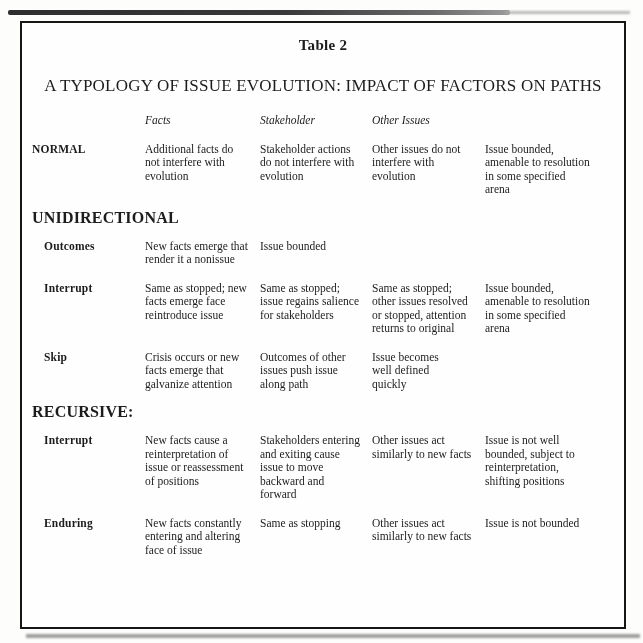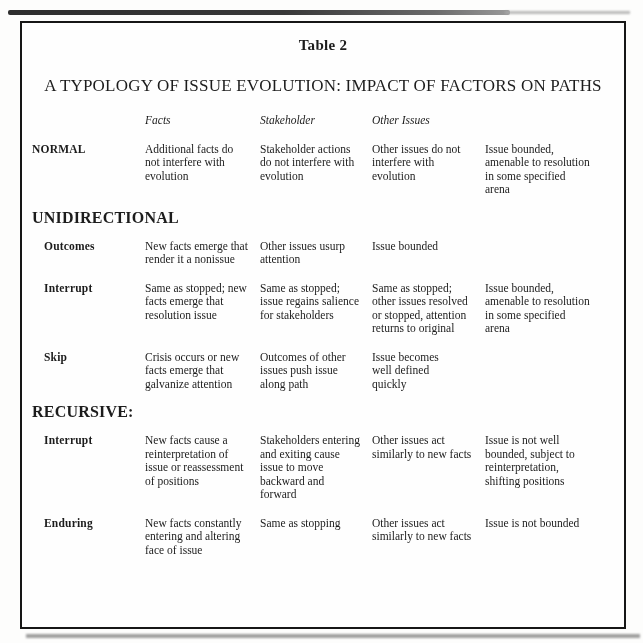--- a/index.html
+++ b/index.html
@@ -80,26 +80,25 @@
           <div class="rlabel">NORMAL</div>
           <div class="cell">Additional facts do not interfere with evolution</div>
           <div class="cell">Stakeholder actions do not interfere with evolution</div>
           <div class="cell">Other issues do not interfere with evolution</div>
           <div class="cell scope">Issue bounded, amenable to resolution in some specified arena</div>
         </div>
         <div class="shead">UNIDIRECTIONAL</div>
         <div class="grid trow indent">
           <div class="rlabel">Outcomes</div>
           <div class="cell">New facts emerge that render it a nonissue</div>
-          <div class="cell">Other issues usurp attention</div>
           <div class="cell scope">Issue bounded</div>
         </div>
         <div class="grid trow indent">
           <div class="rlabel">Interrupt</div>
-          <div class="cell">Same as stopped; new facts emerge that resolution issue</div>
+          <div class="cell">Same as stopped; new facts emerge face reintroduce issue</div>
           <div class="cell">Same as stopped; issue regains salience for stakeholders</div>
           <div class="cell">Same as stopped; other issues resolved or stopped, attention returns to original</div>
           <div class="cell scope">Issue bounded, amenable to resolution in some specified arena</div>
         </div>
         <div class="grid trow indent">
           <div class="rlabel">Skip</div>
           <div class="cell">Crisis occurs or new facts emerge that galvanize attention</div>
           <div class="cell">Outcomes of other issues push issue along path</div>
           <div class="cell scope">Issue becomes well defined quickly</div>
         </div>

